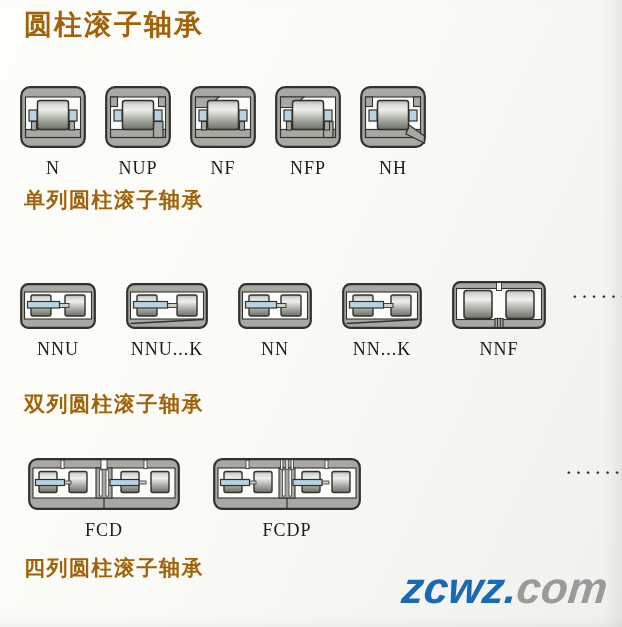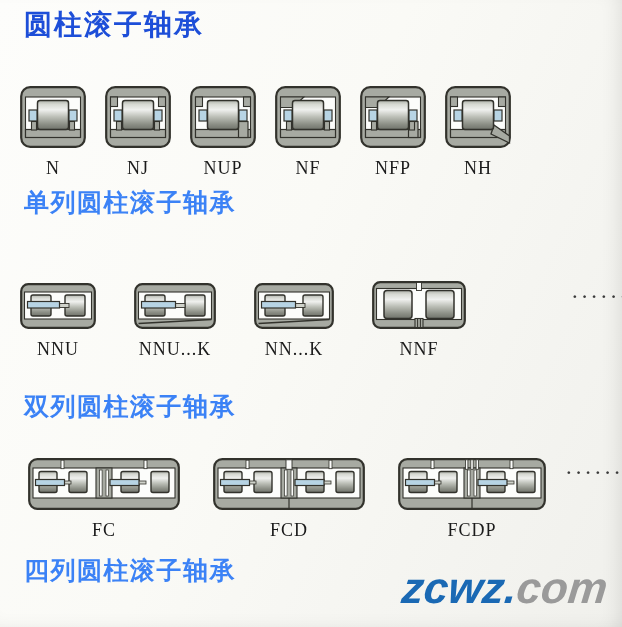--- a/index.html
+++ b/index.html
@@ -6,35 +6,35 @@
   body{
     width:622px;height:627px;position:relative;overflow:hidden;
     background:linear-gradient(115deg,#fdfdfb 0%,#faFAf6 45%,#f0f0ec 100%);
     box-shadow:inset -16px 0 20px -14px rgba(0,0,0,.10), inset 0 -14px 18px -14px rgba(0,0,0,.06);
     font-family:"Liberation Sans","DejaVu Sans",sans-serif;
   }
   .abs{position:absolute}
   #page-title{
     left:24px;top:6px;
     font-family:"Liberation Serif","DejaVu Serif",serif;
-    font-size:28px;font-weight:700;letter-spacing:2px;color:#1d4ed8;margin:0;
+    font-size:28px;font-weight:700;letter-spacing:2px;color:#a16207;margin:0;
   }
   .caption{
     font-family:"Liberation Sans","DejaVu Sans",sans-serif;
-    font-size:25px;font-weight:600;color:#3b82f6;letter-spacing:1.5px;
+    font-size:21px;font-weight:600;color:#a16207;letter-spacing:1.5px;
   }
   #cap0{left:24px;top:186px}
   #cap1{left:24px;top:390px}
   #cap2{left:24px;top:554px}
   #sec0{left:20px;top:86px}
   #sec1{left:20px;top:281px}
   #sec2{left:28px;top:458px}
   .bearing-row{display:flex;align-items:flex-end}
   #sec0 .bearing-row{gap:19px}
-  #sec1 .bearing-row{gap:38px}
+  #sec1 .bearing-row{gap:30px}
   #sec2 .bearing-row{gap:33px}
   .bearing-figure{display:flex;flex-direction:column;align-items:center}
   .bearing-label{
     margin-top:9px;height:22px;line-height:22px;
     font-family:"Liberation Serif","DejaVu Serif",serif;
     font-size:18px;color:#1b1b1b;letter-spacing:1px;white-space:nowrap;
   }
   .dots{
     position:absolute;font-family:"Liberation Serif","DejaVu Serif",serif;
     font-weight:700;font-size:17px;letter-spacing:4px;color:#3a3a3a;white-space:nowrap;
@@ -82,35 +82,20 @@
         </svg>
         <div class="bearing-label">N</div>
       </div>
       <div class="bearing-figure">
         <svg width="66" height="62" viewBox="0 0 66 62">
           <rect x="1.2" y="1.2" width="63.6" height="59.6" rx="9" fill="#a7aaa2" stroke="#32322c" stroke-width="2.2"></rect>
           <rect x="5.5" y="11" width="55" height="40" fill="#fcfdfb" stroke="#32322c" stroke-width="1.1"></rect>
           <rect x="5.5" y="11" width="7" height="9.5" fill="#a7aaa2" stroke="#32322c" stroke-width="1.1"></rect>
           <rect x="53.5" y="11" width="7" height="9.5" fill="#a7aaa2" stroke="#32322c" stroke-width="1.1"></rect>
           <rect x="5.5" y="43.5" width="55" height="8" fill="#a7aaa2" stroke="#32322c" stroke-width="1.2"></rect>
-          <rect x="11.5" y="35.5" width="5" height="8.5" fill="#a7aaa2" stroke="#32322c" stroke-width="1.1"></rect>
-          <rect x="49.5" y="35.5" width="5" height="8.5" fill="#a7aaa2" stroke="#32322c" stroke-width="1.1"></rect>
-          <rect x="17.5" y="14.5" width="31" height="29" rx="2.5" fill="url(#gRoll)" stroke="#32322c" stroke-width="1.5"></rect>
-          <rect x="9" y="24" width="8" height="11" fill="#b7d4e4" stroke="#32322c" stroke-width="1.2"></rect>
-          <rect x="49" y="24" width="8" height="11" fill="#b7d4e4" stroke="#32322c" stroke-width="1.2"></rect>
-        </svg>
-        <div class="bearing-label">NJ</div>
-      </div>
-      <div class="bearing-figure">
-        <svg width="66" height="62" viewBox="0 0 66 62">
-          <rect x="1.2" y="1.2" width="63.6" height="59.6" rx="9" fill="#a7aaa2" stroke="#32322c" stroke-width="2.2"></rect>
-          <rect x="5.5" y="11" width="55" height="40" fill="#fcfdfb" stroke="#32322c" stroke-width="1.1"></rect>
-          <rect x="5.5" y="11" width="7" height="9.5" fill="#a7aaa2" stroke="#32322c" stroke-width="1.1"></rect>
-          <rect x="53.5" y="11" width="7" height="9.5" fill="#a7aaa2" stroke="#32322c" stroke-width="1.1"></rect>
-          <rect x="5.5" y="43.5" width="55" height="8" fill="#a7aaa2" stroke="#32322c" stroke-width="1.2"></rect>
           <rect x="48.5" y="35.5" width="9.5" height="16" fill="#a7aaa2" stroke="#32322c" stroke-width="1.2"></rect>
           <rect x="17.5" y="14.5" width="31" height="29" rx="2.5" fill="url(#gRoll)" stroke="#32322c" stroke-width="1.5"></rect>
           <rect x="9" y="24" width="8" height="11" fill="#b7d4e4" stroke="#32322c" stroke-width="1.2"></rect>
           <rect x="49" y="24" width="8" height="11" fill="#b7d4e4" stroke="#32322c" stroke-width="1.2"></rect>
         </svg>
         <div class="bearing-label">NUP</div>
       </div>
       <div class="bearing-figure">
         <svg width="66" height="62" viewBox="0 0 66 62">
           <rect x="1.2" y="1.2" width="63.6" height="59.6" rx="9" fill="#a7aaa2" stroke="#32322c" stroke-width="2.2"></rect>
@@ -175,20 +160,31 @@
         <svg width="82" height="46" viewBox="0 0 82 46">
           <rect x="1.2" y="1.2" width="79.6" height="43.6" rx="7" fill="#a7aaa2" stroke="#32322c" stroke-width="2.2"></rect>
           <rect x="4.5" y="9" width="73" height="27" fill="#fcfdfb" stroke="#32322c" stroke-width="1.1"></rect>
           <rect x="11" y="12" width="20" height="21" rx="2" fill="url(#gRoll)" stroke="#32322c" stroke-width="1.4"></rect>
           <rect x="51" y="12" width="20" height="21" rx="2" fill="url(#gRoll)" stroke="#32322c" stroke-width="1.4"></rect>
           <rect x="38" y="20.5" width="13" height="4" fill="#cfd2ca" stroke="#32322c" stroke-width="0.9"></rect>
           <rect x="7.5" y="18.5" width="34" height="6.5" fill="#b7d4e4" stroke="#32322c" stroke-width="1.2"></rect>
           <line x1="4.5" y1="40.5" x2="77.5" y2="36.5" stroke="#32322c" stroke-width="1.3"></line>
         </svg>
         <div class="bearing-label">NNU...K</div>
+      </div>
+      <div class="bearing-figure">
+        <svg width="74" height="46" viewBox="0 0 74 46">
+          <rect x="1.2" y="1.2" width="71.6" height="43.6" rx="7" fill="#a7aaa2" stroke="#32322c" stroke-width="2.2"></rect>
+          <rect x="4.5" y="9" width="65" height="27" fill="#fcfdfb" stroke="#32322c" stroke-width="1.1"></rect>
+          <rect x="11" y="12" width="20" height="21" rx="2" fill="url(#gRoll)" stroke="#32322c" stroke-width="1.4"></rect>
+          <rect x="43" y="12" width="20" height="21" rx="2" fill="url(#gRoll)" stroke="#32322c" stroke-width="1.4"></rect>
+          <rect x="35" y="20.5" width="13" height="4" fill="#cfd2ca" stroke="#32322c" stroke-width="0.9"></rect>
+          <rect x="7.5" y="18.5" width="31" height="6.5" fill="#b7d4e4" stroke="#32322c" stroke-width="1.2"></rect>
+        </svg>
+        <div class="bearing-label">NN</div>
       </div>
       <div class="bearing-figure">
         <svg width="80" height="46" viewBox="0 0 80 46">
           <rect x="1.2" y="1.2" width="77.6" height="43.6" rx="7" fill="#a7aaa2" stroke="#32322c" stroke-width="2.2"></rect>
           <rect x="4.5" y="9" width="71" height="27" fill="#fcfdfb" stroke="#32322c" stroke-width="1.1"></rect>
           <rect x="11" y="12" width="20" height="21" rx="2" fill="url(#gRoll)" stroke="#32322c" stroke-width="1.4"></rect>
           <rect x="49" y="12" width="20" height="21" rx="2" fill="url(#gRoll)" stroke="#32322c" stroke-width="1.4"></rect>
           <rect x="38" y="20.5" width="13" height="4" fill="#cfd2ca" stroke="#32322c" stroke-width="0.9"></rect>
           <rect x="7.5" y="18.5" width="34" height="6.5" fill="#b7d4e4" stroke="#32322c" stroke-width="1.2"></rect>
           <line x1="4.5" y1="40.5" x2="75.5" y2="36.5" stroke="#32322c" stroke-width="1.3"></line>
@@ -208,40 +204,20 @@
         </svg>
         <div class="bearing-label">NNF</div>
       </div>
     </div>
 </section>
 <span id="dots1" class="dots">······</span>
 <div id="cap1" class="abs caption">双列圆柱滚子轴承</div>
 
 <section id="sec2" class="abs">
   <div class="bearing-row">
-      <div class="bearing-figure">
-        <svg width="152" height="52" viewBox="0 0 152 52">
-          <rect x="1.2" y="1.2" width="149.6" height="49.6" rx="8" fill="#a7aaa2" stroke="#32322c" stroke-width="2.2"></rect>
-          <rect x="5" y="10" width="142" height="30" fill="#fcfdfb" stroke="#32322c" stroke-width="1.1"></rect>
-          <rect x="68" y="10" width="16" height="30" fill="#a7aaa2" stroke="#32322c" stroke-width="1.1"></rect>
-          <rect x="71.5" y="12" width="2.6" height="26" fill="#fcfdfb" stroke="#32322c" stroke-width="0.7"></rect>
-          <rect x="78" y="12" width="2.6" height="26" fill="#fcfdfb" stroke="#32322c" stroke-width="0.7"></rect>
-          <rect x="33" y="2.2" width="3" height="8.5" fill="#fcfdfb" stroke="#32322c" stroke-width="0.8"></rect>
-          <rect x="116" y="2.2" width="3" height="8.5" fill="#fcfdfb" stroke="#32322c" stroke-width="0.8"></rect>
-          <rect x="11" y="13.5" width="18" height="21" rx="2" fill="url(#gRoll)" stroke="#32322c" stroke-width="1.4"></rect>
-          <rect x="41" y="13.5" width="18" height="21" rx="2" fill="url(#gRoll)" stroke="#32322c" stroke-width="1.4"></rect>
-          <rect x="93" y="13.5" width="18" height="21" rx="2" fill="url(#gRoll)" stroke="#32322c" stroke-width="1.4"></rect>
-          <rect x="123" y="13.5" width="18" height="21" rx="2" fill="url(#gRoll)" stroke="#32322c" stroke-width="1.4"></rect>
-          <rect x="35" y="23" width="8" height="3" fill="#cfd2ca" stroke="#32322c" stroke-width="0.8"></rect>
-          <rect x="110" y="23" width="8" height="3" fill="#cfd2ca" stroke="#32322c" stroke-width="0.8"></rect>
-          <rect x="7.5" y="21.5" width="29" height="6" fill="#b7d4e4" stroke="#32322c" stroke-width="1.2"></rect>
-          <rect x="82" y="21.5" width="29" height="6" fill="#b7d4e4" stroke="#32322c" stroke-width="1.2"></rect>
-        </svg>
-        <div class="bearing-label">FC</div>
-      </div>
       <div class="bearing-figure">
         <svg width="152" height="52" viewBox="0 0 152 52">
           <rect x="1.2" y="1.2" width="149.6" height="49.6" rx="8" fill="#a7aaa2" stroke="#32322c" stroke-width="2.2"></rect>
           <rect x="5" y="10" width="142" height="30" fill="#fcfdfb" stroke="#32322c" stroke-width="1.1"></rect>
           <rect x="68" y="10" width="16" height="30" fill="#a7aaa2" stroke="#32322c" stroke-width="1.1"></rect>
           <rect x="71.5" y="12" width="2.6" height="26" fill="#fcfdfb" stroke="#32322c" stroke-width="0.7"></rect>
           <rect x="78" y="12" width="2.6" height="26" fill="#fcfdfb" stroke="#32322c" stroke-width="0.7"></rect>
           <rect x="33" y="2.2" width="3" height="8.5" fill="#fcfdfb" stroke="#32322c" stroke-width="0.8"></rect>
           <rect x="116" y="2.2" width="3" height="8.5" fill="#fcfdfb" stroke="#32322c" stroke-width="0.8"></rect>
           <rect x="11" y="13.5" width="18" height="21" rx="2" fill="url(#gRoll)" stroke="#32322c" stroke-width="1.4"></rect>

